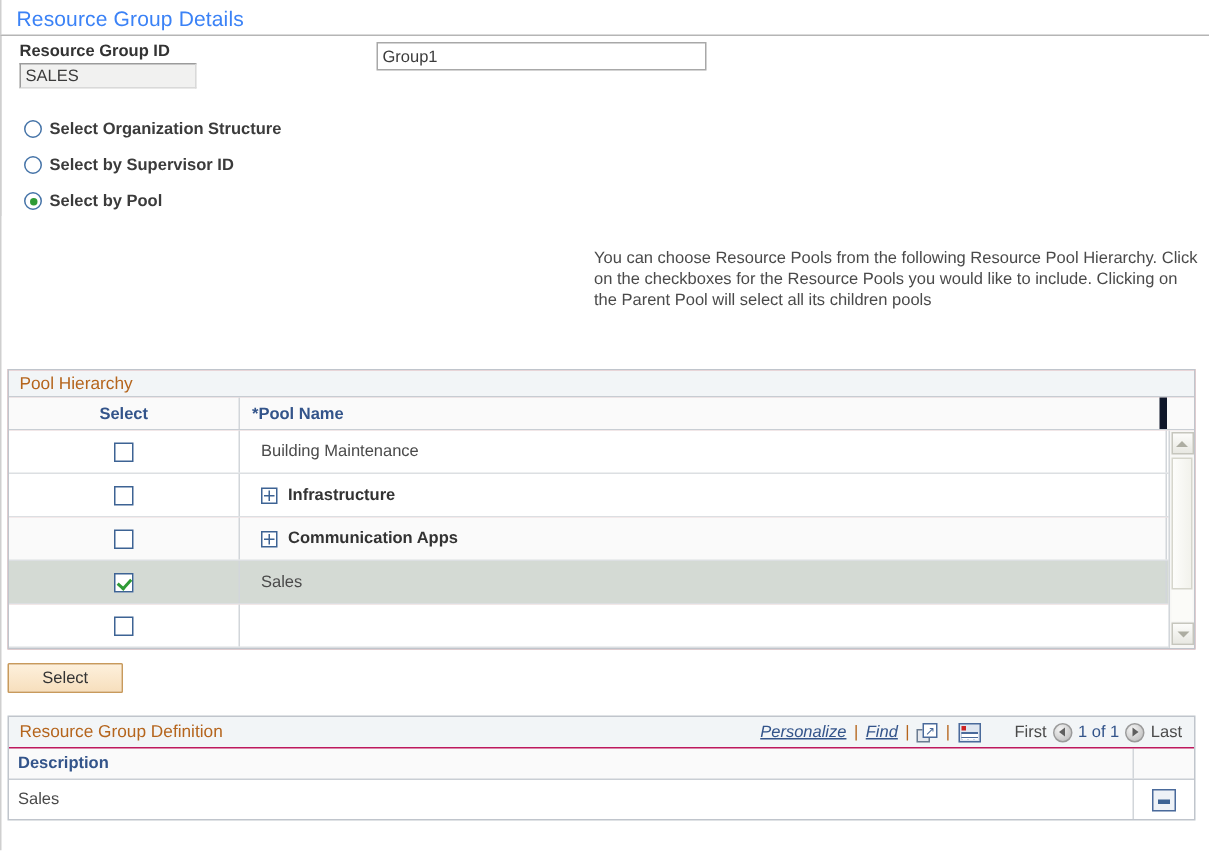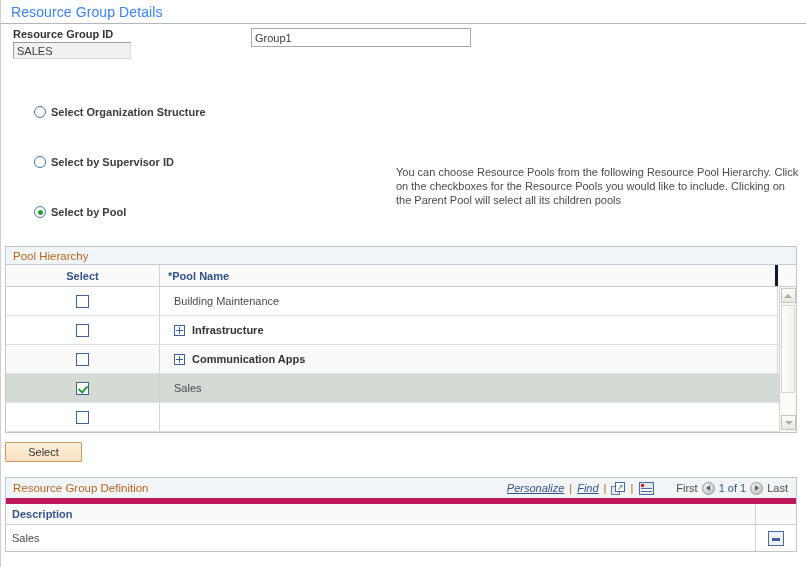--- a/index.html
+++ b/index.html
@@ -86,22 +86,21 @@
     position: relative;
     border-left: 1px solid #cfcfcf;
     padding-top: 4px;
     height: 74px;
     box-sizing: border-box;
   }
   .radio-row {
     display: flex;
     align-items: center;
     height: 24px;
-    padding-left: 33px;
-    margin-top: 26px;
+    padding-left: 15px;
   }
   .radio-mark {
     width: 12px;
     height: 12px;
     border-radius: 50%;
     border: 1px solid #4674a8;
     background: #ffffff;
     box-sizing: border-box;
     margin-right: 5px;
     position: relative;
@@ -182,21 +181,21 @@
   .gh-name {
     flex: 1;
     font-size: 11px;
     font-weight: bold;
     color: #33548a;
     padding-left: 8px;
     height: 100%;
     display: flex;
     align-items: center;
     box-sizing: border-box;
-    border-right: 3px solid #0f172a;
+    border-right: 5px solid #0f172a;
   }
   .gh-pad {
     width: 18px;
     height: 100%;
   }
 
   .grid-body {
     position: relative;
   }
   .grid-row {
@@ -368,21 +367,21 @@
     left: 5px;
     top: 477px;
     width: 792px;
     border: 1px solid #c0c5cc;
     background: #ffffff;
     box-sizing: border-box;
   }
   .def-caption {
     height: 20px;
     background: #f2f5f7;
-    border-bottom: 6px solid #be185d;
+    border-bottom: 1px solid #be185d;
     display: flex;
     align-items: center;
     padding: 0 8px 0 7px;
     position: relative;
   }
   .def-caption-title {
     font-size: 11.5px;
     color: #b5651d;
   }
   .nav-tools {

